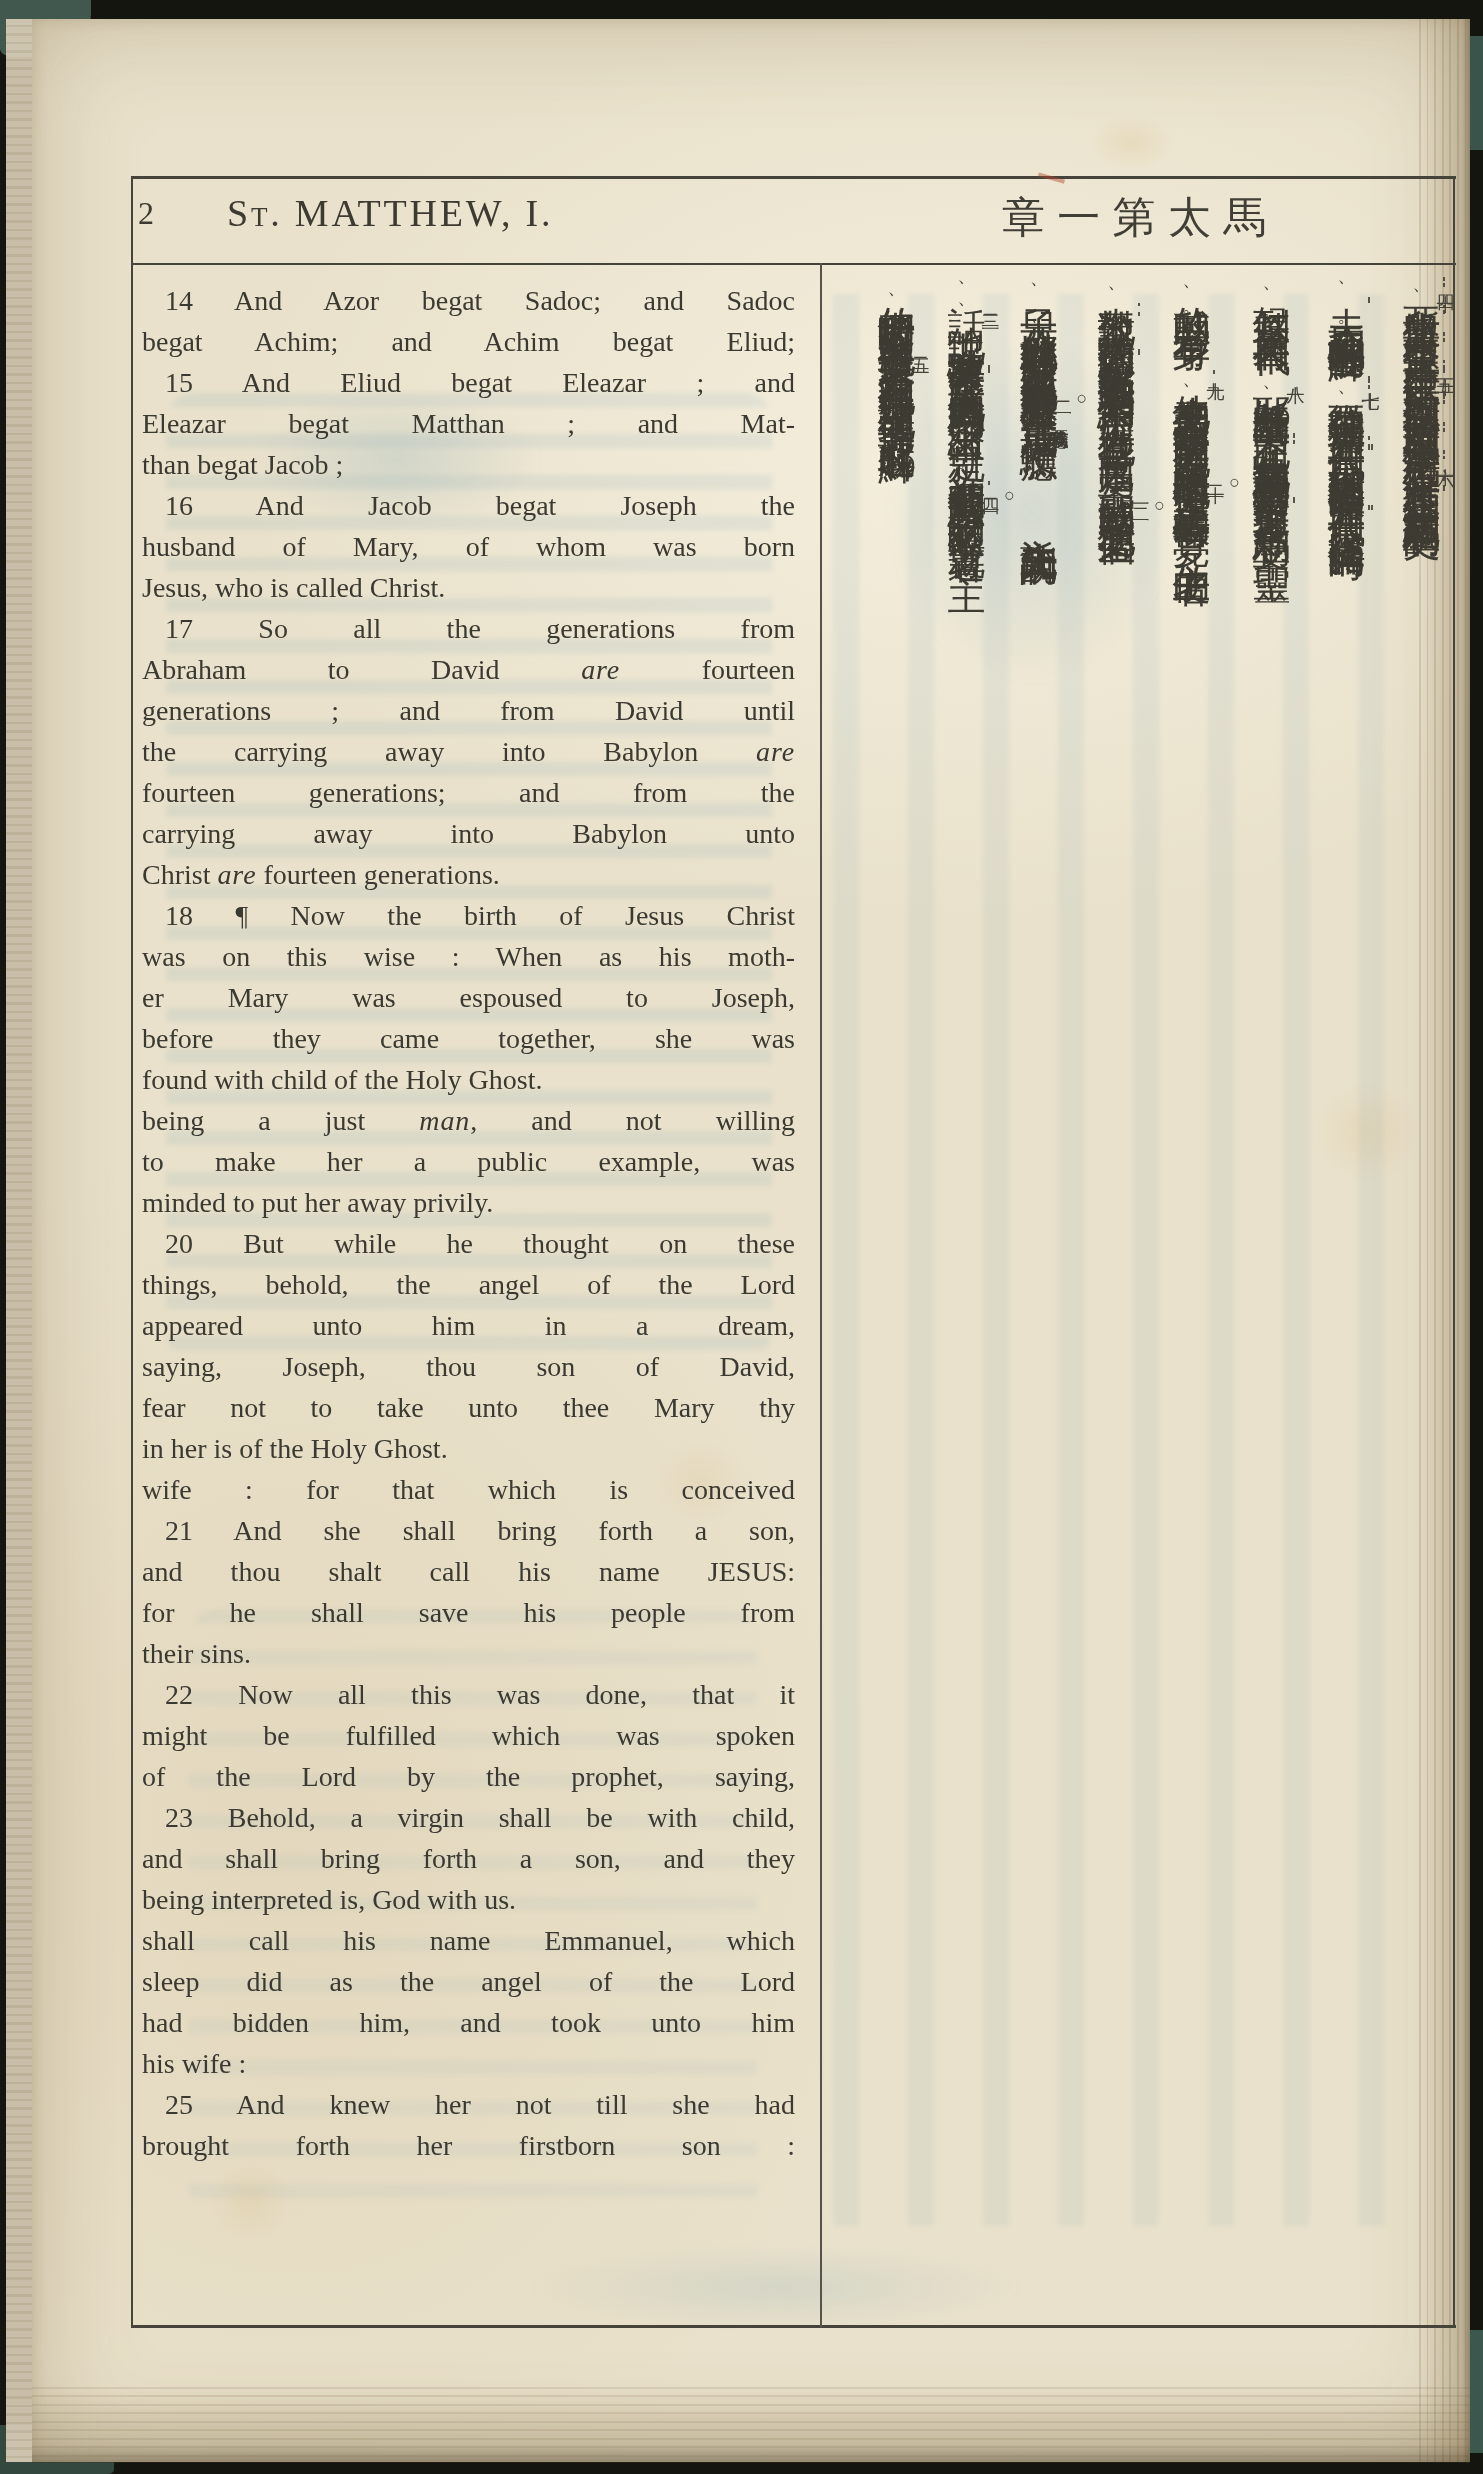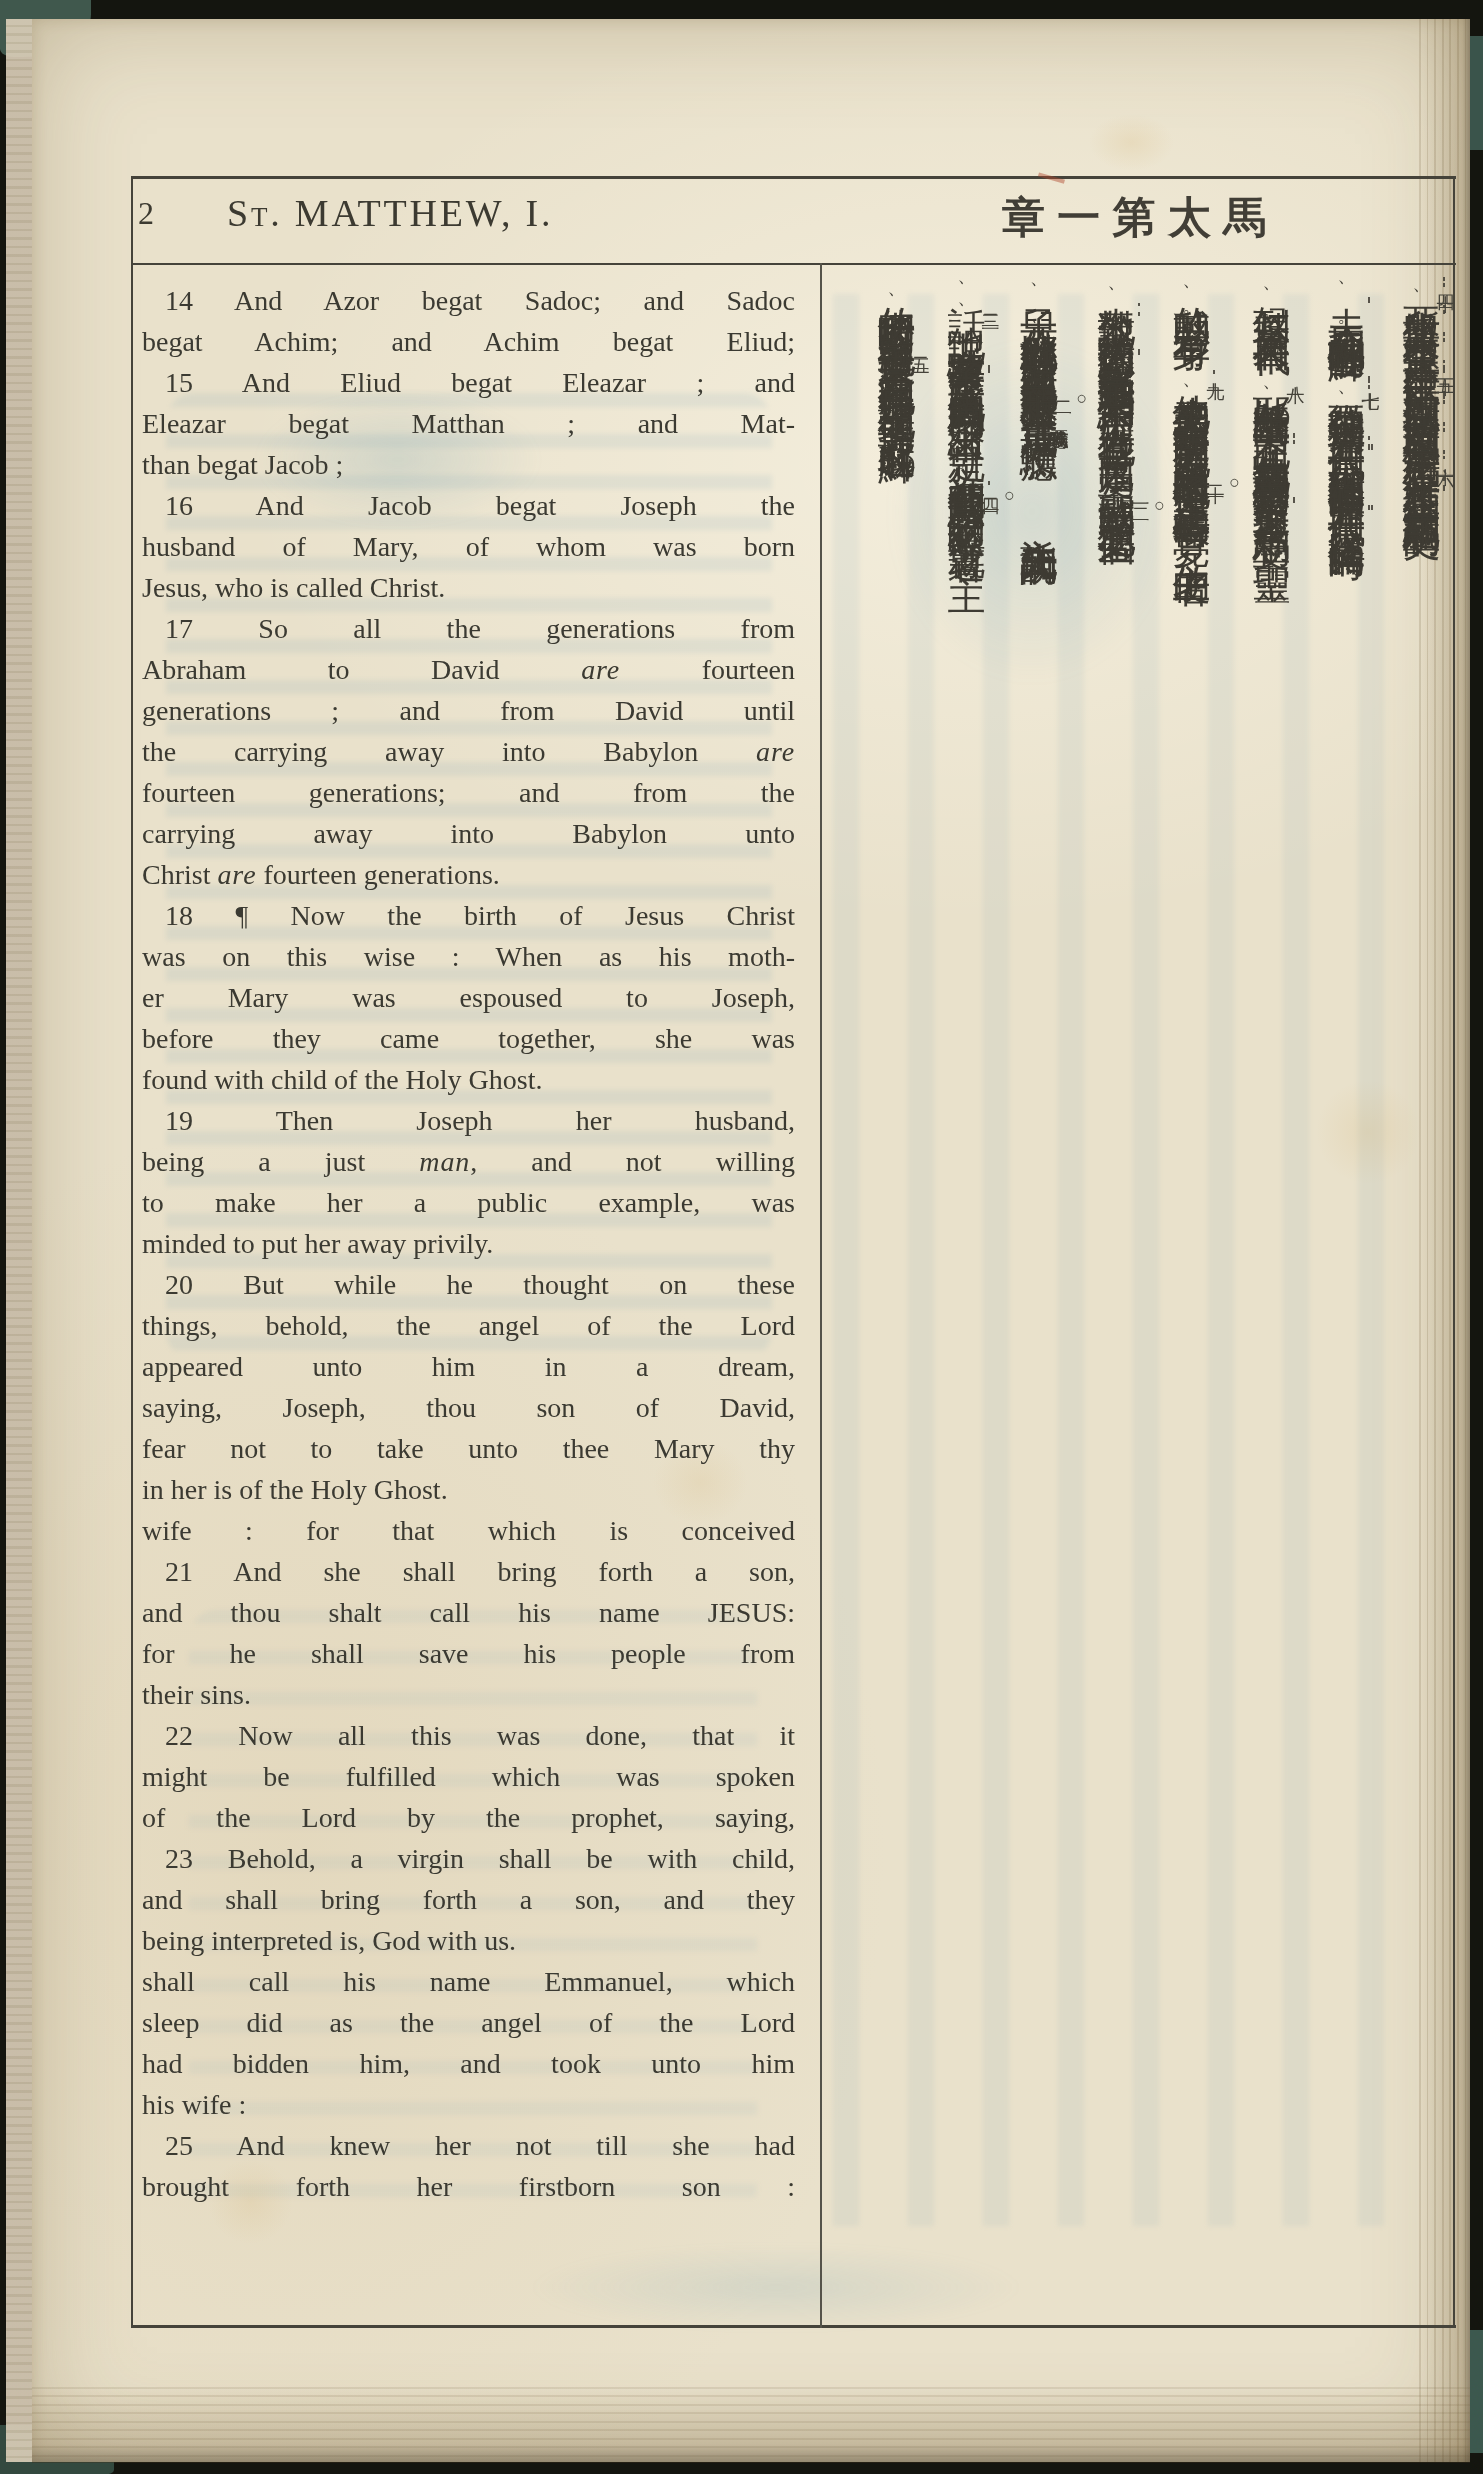--- a/index.html
+++ b/index.html
@@ -61,21 +61,21 @@
   .red-mark{position:absolute;left:1038px;top:176px;width:26.5px;height:3.8px;
     background:rgba(175,72,45,.45);transform:rotate(16deg);}
   
   .pagenum{position:absolute;left:138px;top:195px;font-size:32px;color:#3c3a31;}
   .title-en{
     position:absolute;left:227px;top:191px;font-size:38px;color:#3c3a31;
     font-variant:small-caps;letter-spacing:2.8px;white-space:nowrap;
   }
   .title-zh{
     position:absolute;left:1002px;top:189px;font-size:43px;color:#413e36;
-    letter-spacing:12.3px;white-space:nowrap;font-weight:bold;
+    letter-spacing:12.3px;white-space:nowrap;
   }
   
   .ecol{position:absolute;left:142px;top:280px;width:653px;color:#3b3a32;}
   .eline{
     height:41px;font-size:28px;line-height:41px;white-space:nowrap;
     text-align:justify;text-align-last:justify;overflow:visible;
   }
   .eline.end{text-align-last:left;}
   .eline.ind{text-indent:23px;}
   .eline i{letter-spacing:0.9px;}
@@ -153,21 +153,20 @@
     <div class="eline" data-name="english-line">generations ; and from David until</div>
     <div class="eline" data-name="english-line">the carrying away into Babylon <i>are</i></div>
     <div class="eline" data-name="english-line">fourteen generations; and from the</div>
     <div class="eline" data-name="english-line">carrying away into Babylon unto</div>
     <div class="eline end" data-name="english-line">Christ <i>are</i> fourteen generations.</div>
     <div class="eline ind" data-name="english-line"><span data-name="verse-number">18</span> ¶ Now the birth of Jesus Christ</div>
     <div class="eline" data-name="english-line">was on this wise : When as his moth-</div>
     <div class="eline" data-name="english-line">er Mary was espoused to Joseph,</div>
     <div class="eline" data-name="english-line">before they came together, she was</div>
     <div class="eline end" data-name="english-line">found with child of the Holy Ghost.</div>
-    <div class="eline ind" data-name="english-line"><span data-name="verse-number">19</span> Then Joseph her husband,</div>
     <div class="eline" data-name="english-line">being a just <i>man</i>, and not willing</div>
     <div class="eline" data-name="english-line">to make her a public example, was</div>
     <div class="eline end" data-name="english-line">minded to put her away privily.</div>
     <div class="eline ind" data-name="english-line"><span data-name="verse-number">20</span> But while he thought on these</div>
     <div class="eline" data-name="english-line">things, behold, the angel of the Lord</div>
     <div class="eline" data-name="english-line">appeared unto him in a dream,</div>
     <div class="eline" data-name="english-line">saying, Joseph, thou son of David,</div>
     <div class="eline" data-name="english-line">fear not to take unto thee Mary thy</div>
     <div class="eline end" data-name="english-line">in her is of the Holy Ghost.</div>
     <div class="eline" data-name="english-line">wife : for that which is conceived</div>

